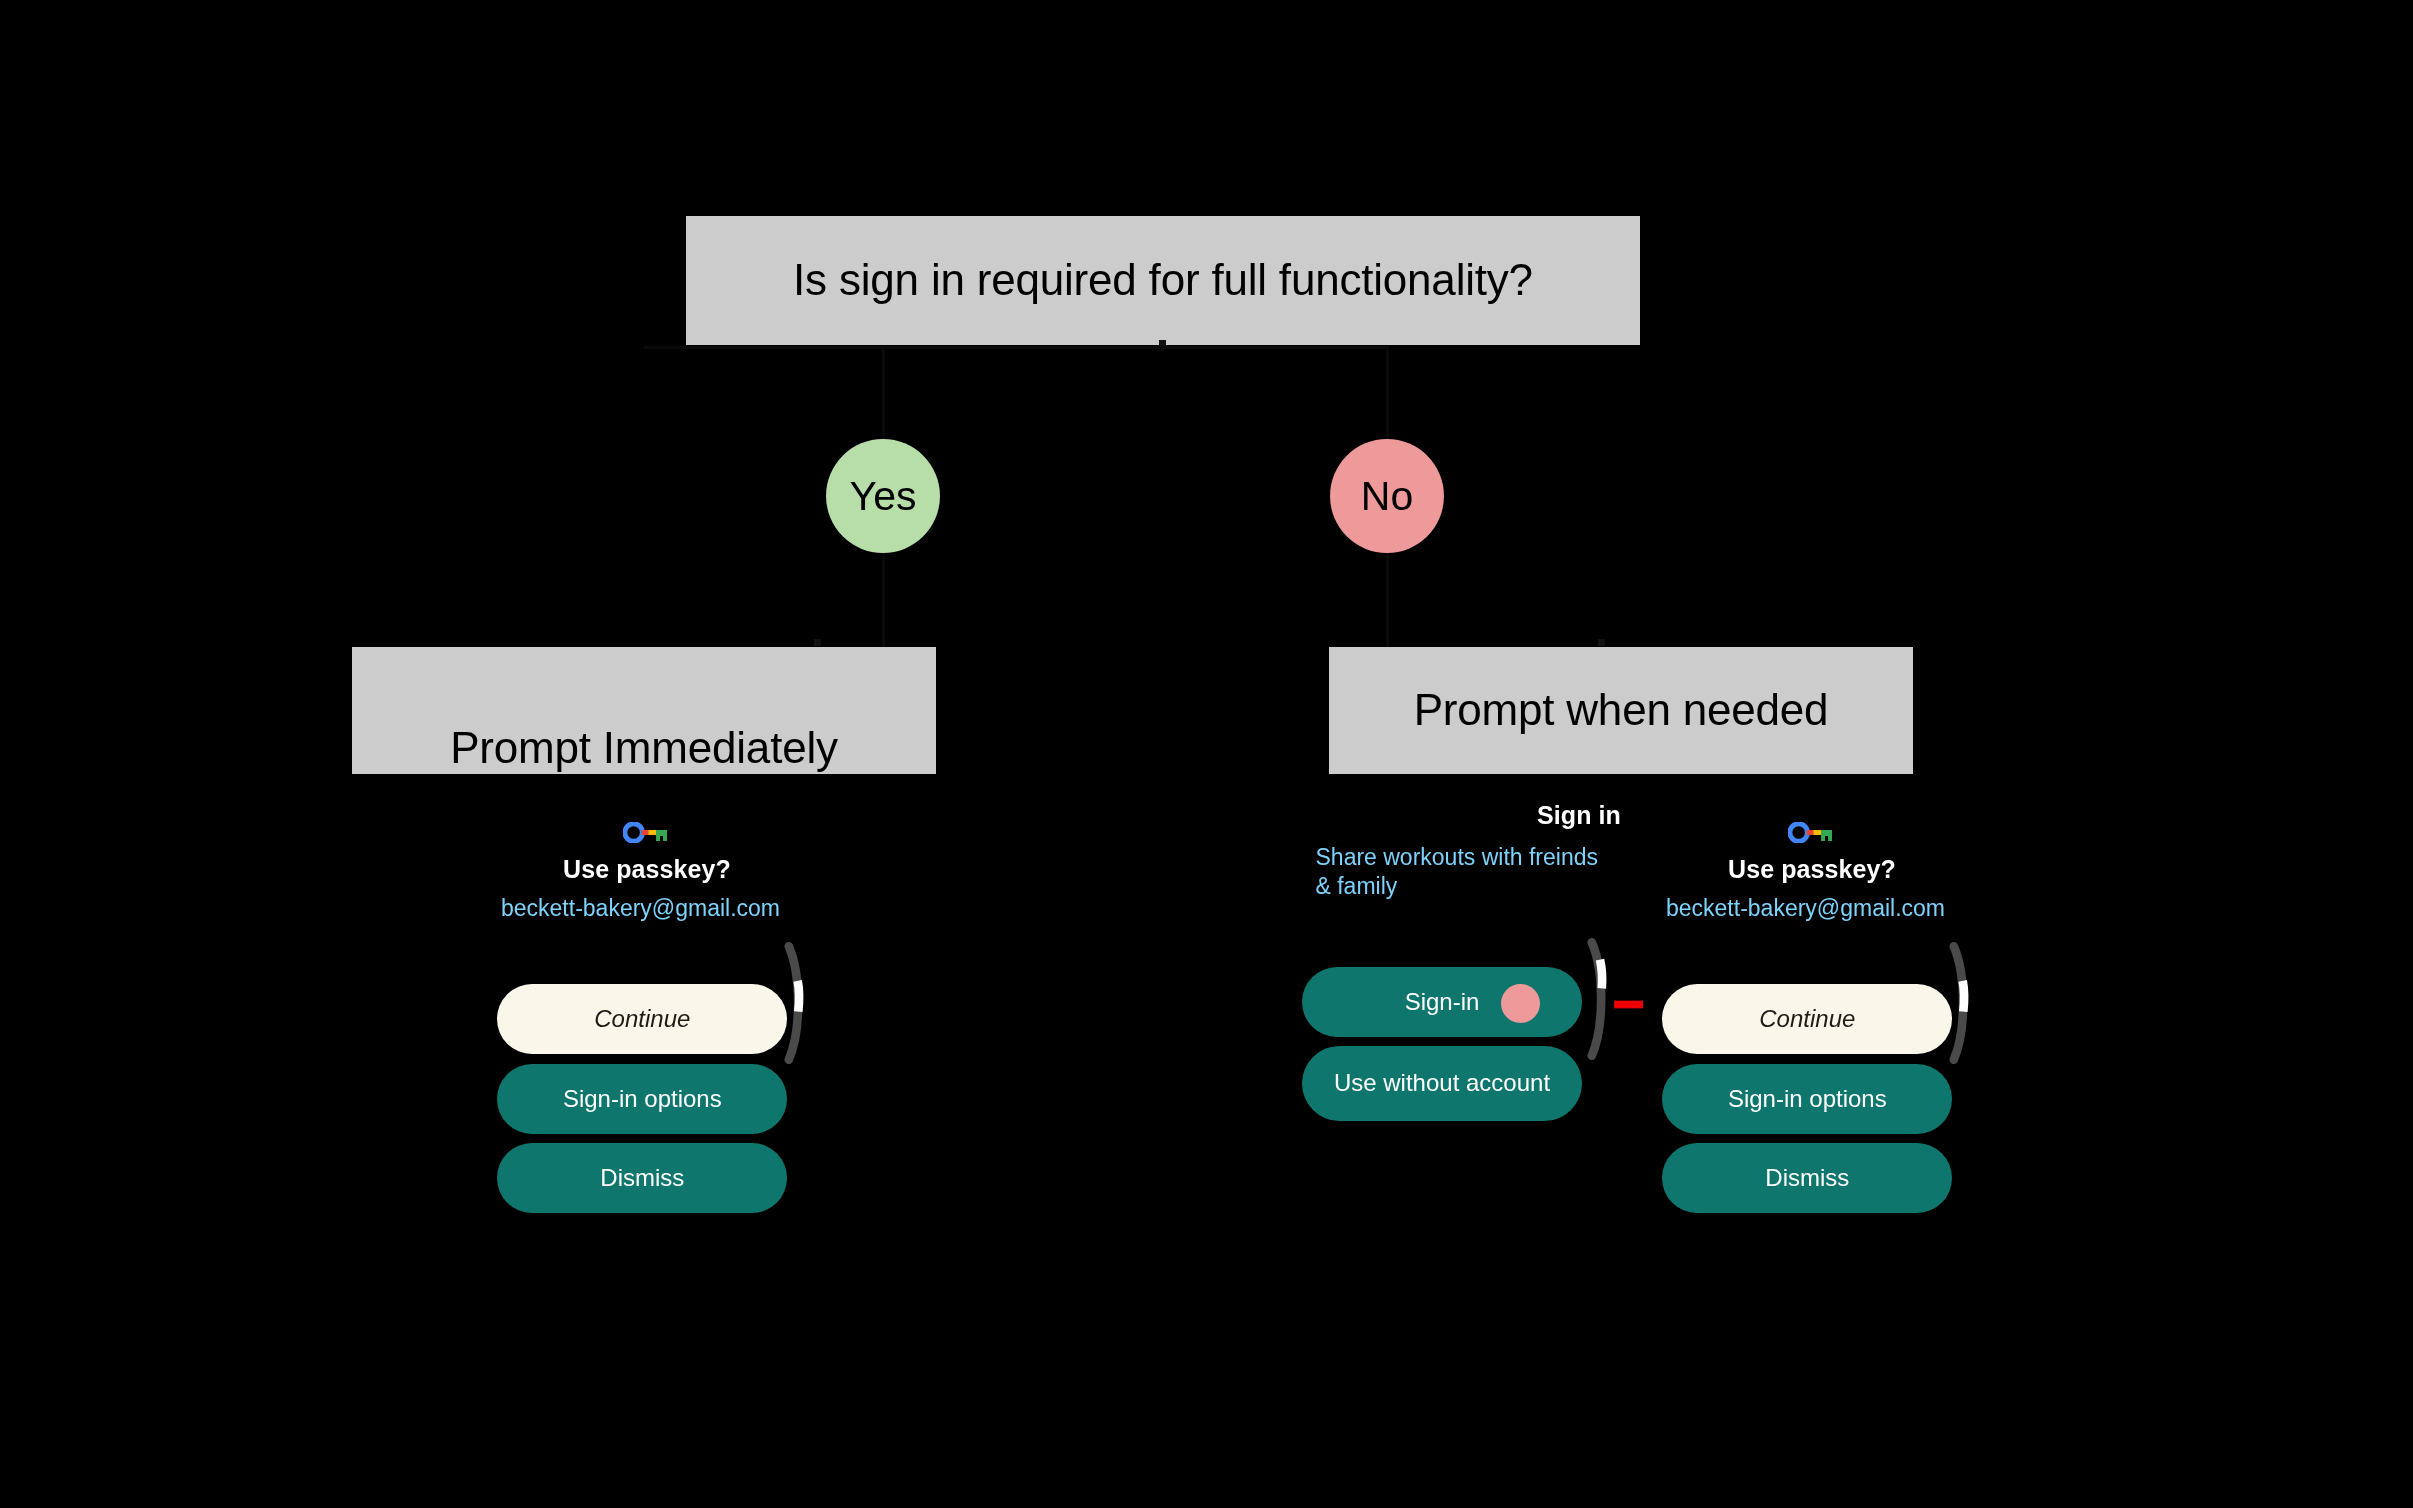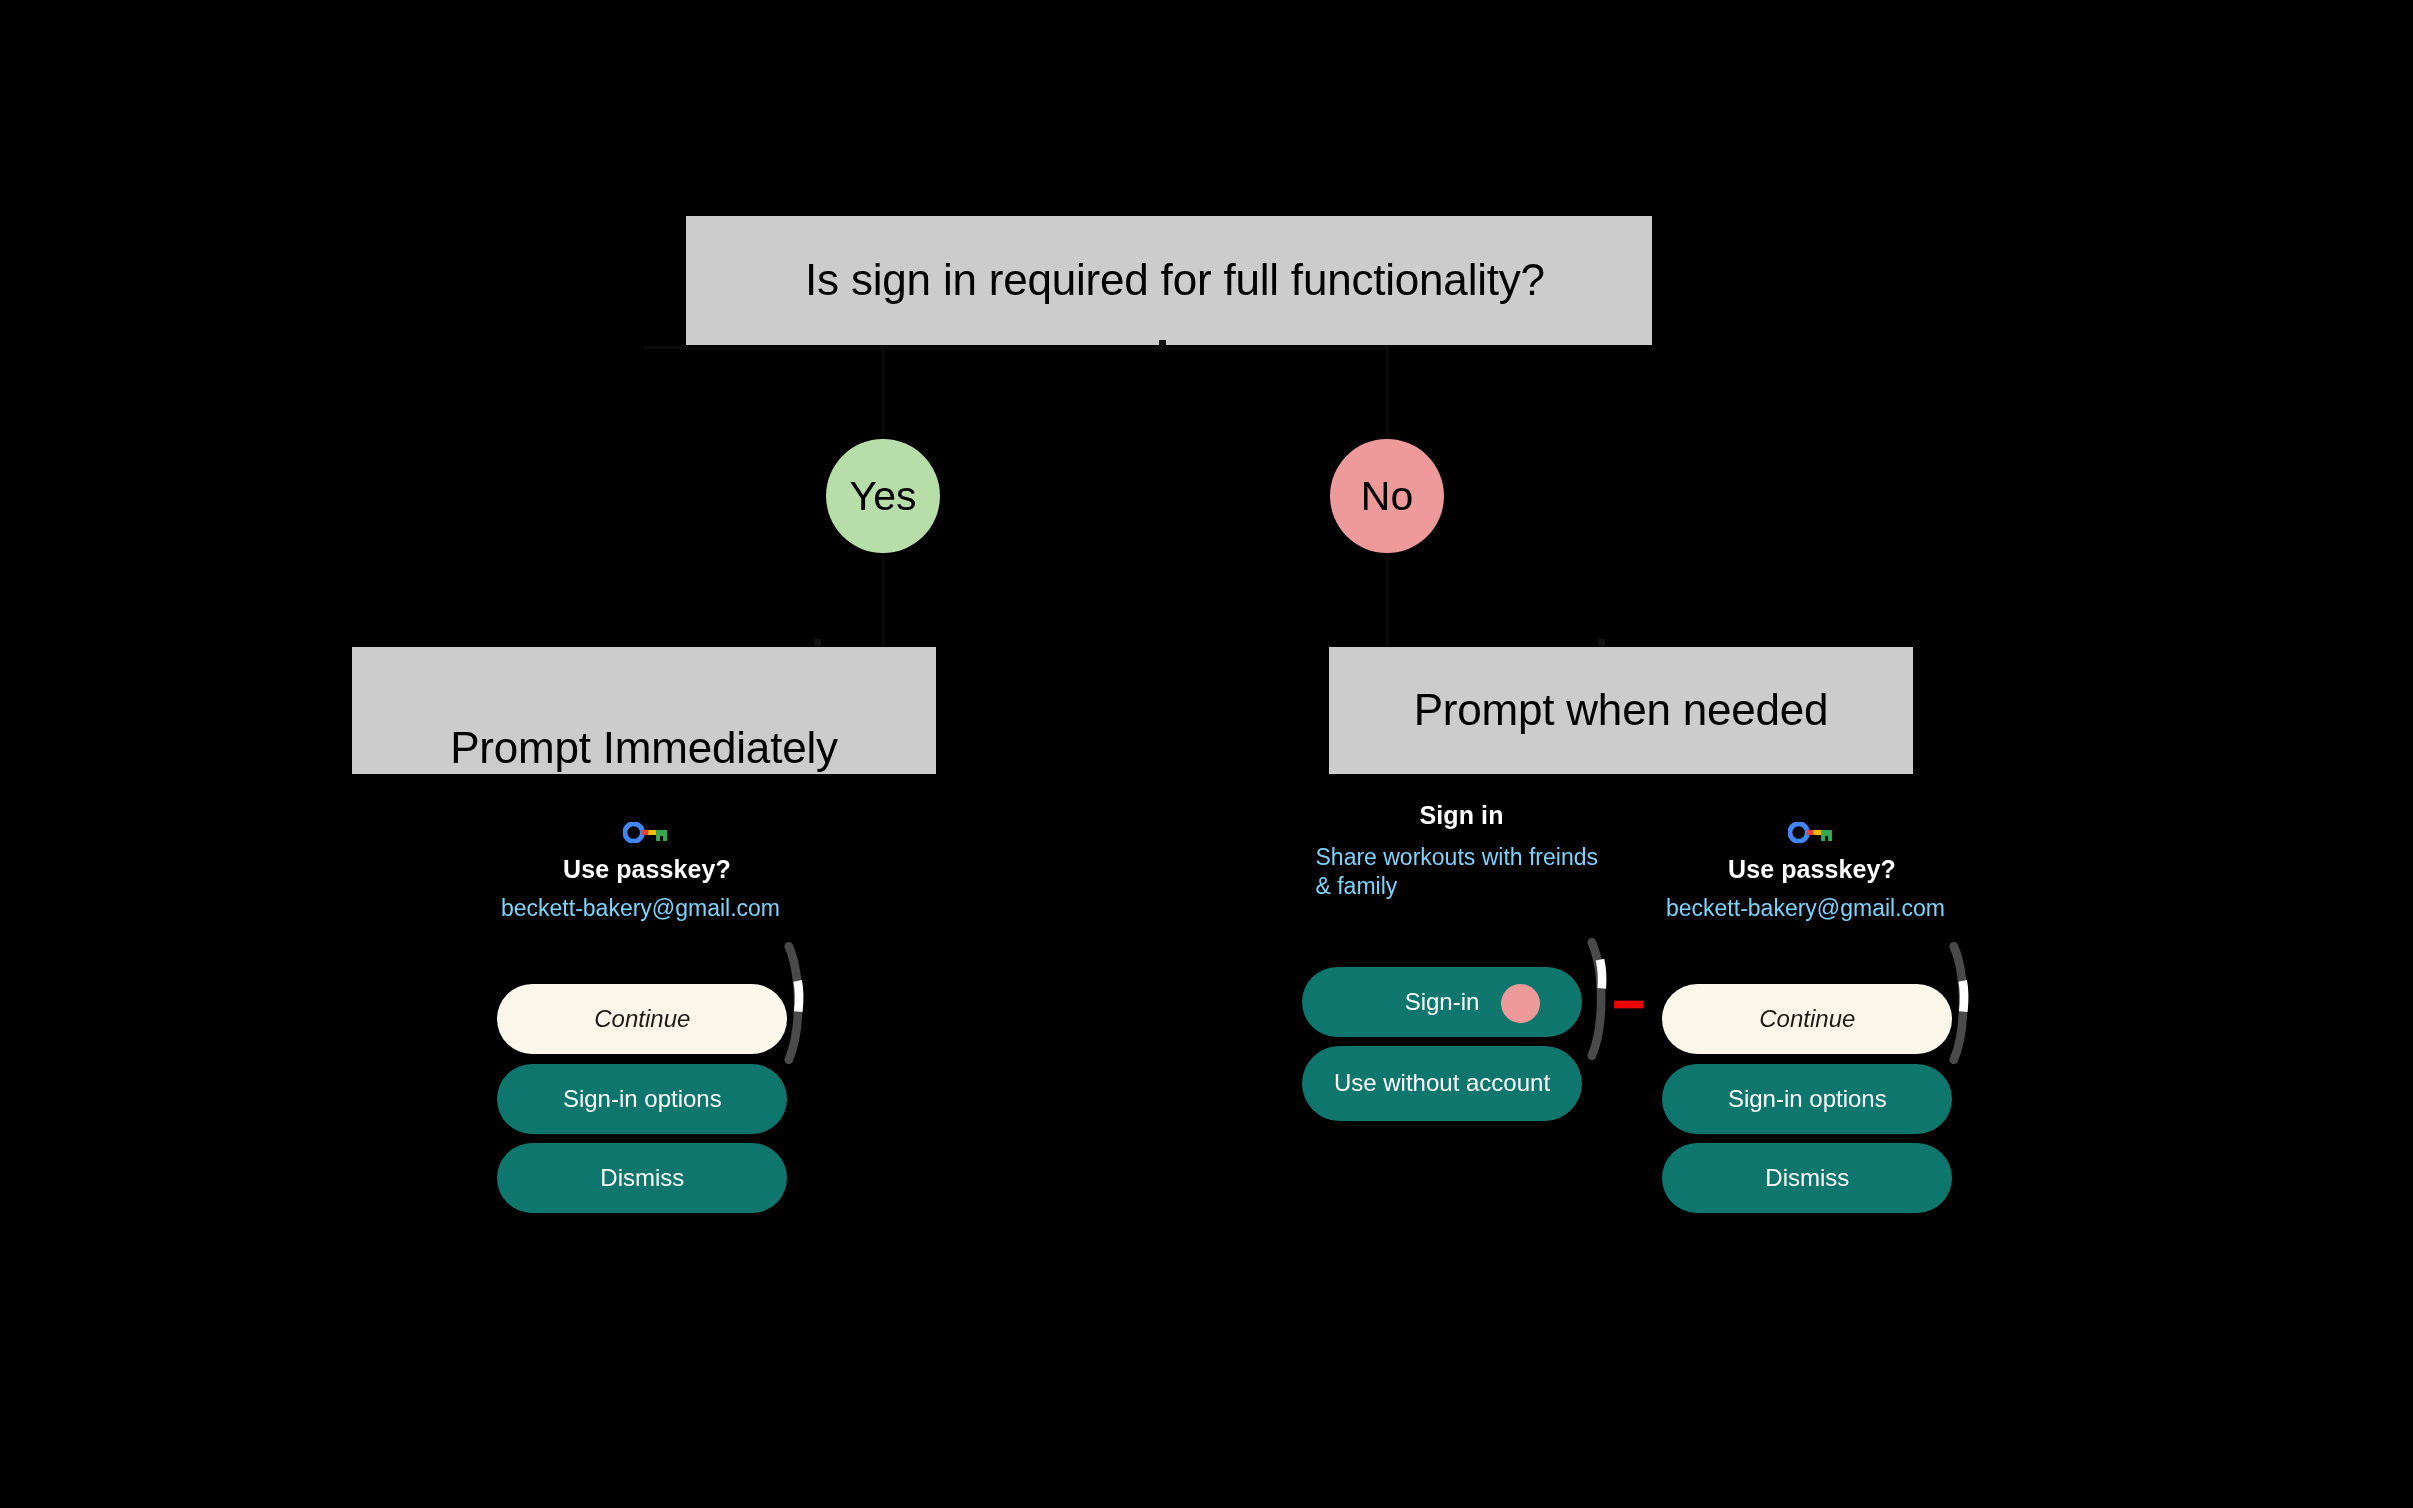--- a/index.html
+++ b/index.html
@@ -29,21 +29,20 @@
     line-height: 1.15;
     font-weight: 400;
     letter-spacing: -0.2px;
     white-space: nowrap;
   }
   #question-box {
     left: 686px;
     top: 216px;
     width: 954px;
     height: 129px;
-    padding-left: 12px;
   }
   #box-prompt-immediately {
     left: 352px;
     top: 647px;
     width: 584px;
     height: 127px;
     align-items: flex-end;
   }
   #box-prompt-when-needed {
     left: 1329px;
@@ -224,21 +223,21 @@
     <div class="btn btn-secondary" style="left:19.3px; top:263px; width:290px; height:70px;">
       <span>Sign-in options</span>
     </div>
     <div class="btn btn-secondary" style="left:19.3px; top:342px; width:290px; height:70px;">
       <span>Dismiss</span>
     </div>
   </div>
 
   <div id="watch-middle" class="watch-screen">
 
-    <div class="screen-title" style="top:0px;">Sign in</div>
+    <div class="screen-title" style="top:0px;text-align:right;">Sign in</div>
 
     <div class="screen-sub" style="top:42px; padding:0 13.5px;">Share workouts with freinds &amp; family</div>
 
     <svg class="scroll-indicator" style="left:284px; top:135px;" viewBox="0 0 26 130">
       <path d="M6 6 C19 36, 19 94, 6 124" fill="none" stroke="#4A4A4A" stroke-width="9" stroke-linecap="round"></path>
       <path d="M14.6 24 C16.8 34, 17.2 44, 16.4 54" fill="none" stroke="#FFFFFF" stroke-width="9" stroke-linecap="butt"></path>
     </svg>
 
     <div class="btn btn-secondary" style="left:0px; top:166px; width:280px; height:70px;">
       <span>Sign-in</span>

